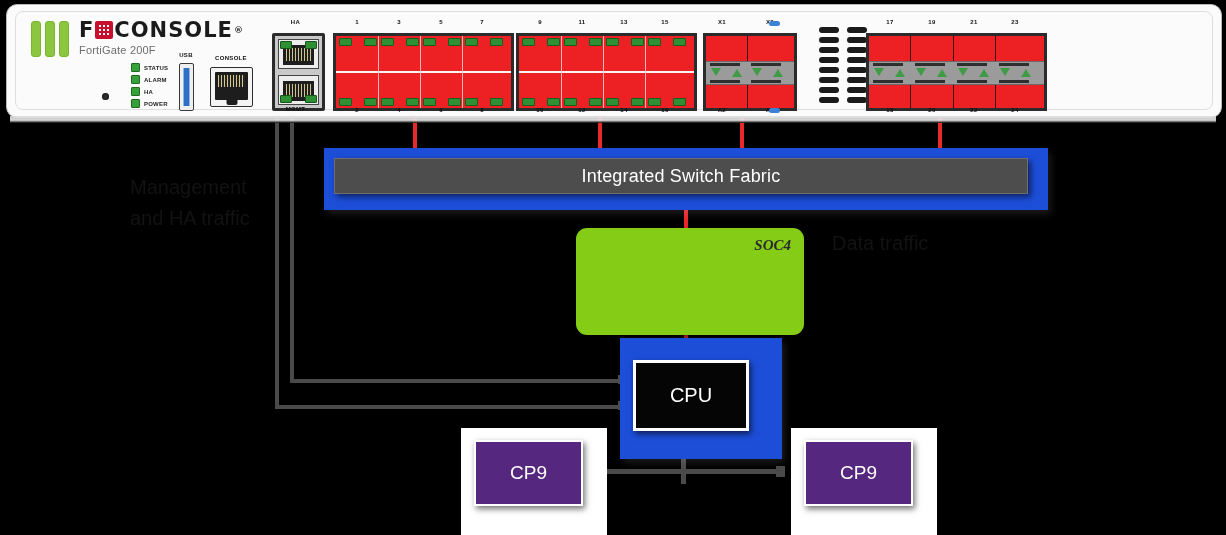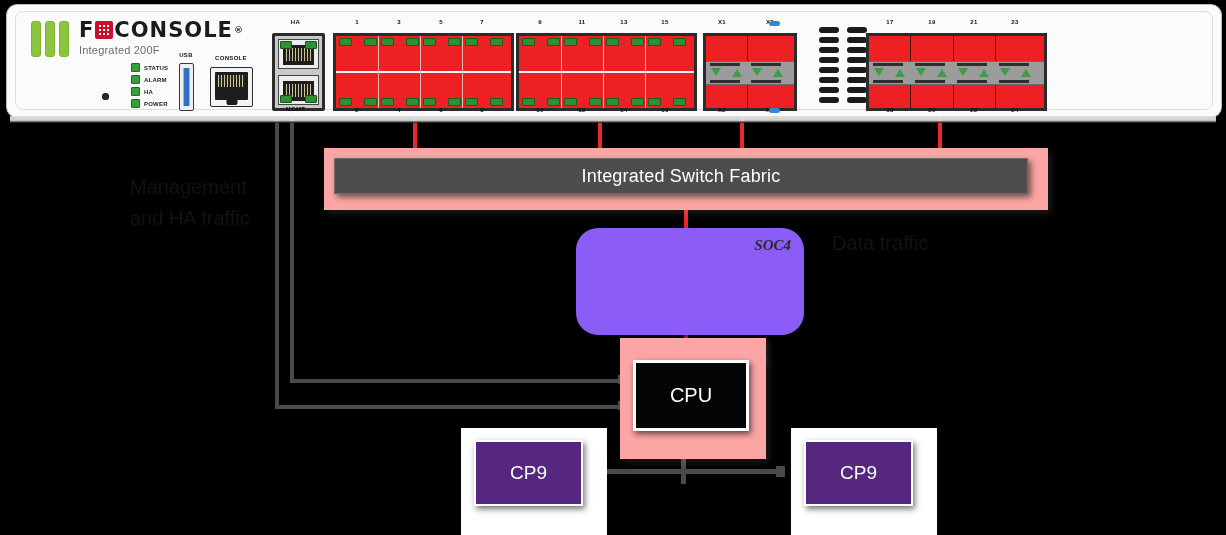--- a/index.html
+++ b/index.html
@@ -104,39 +104,39 @@
 
   
   .vents{position:absolute;left:812px;top:22px;display:grid;
        grid-template-columns:20px 20px;gap:4px 8px;}
   .vents i{display:block;width:20px;height:6px;background:#1a1a1a;border-radius:3px;}
 
   
   .redline{position:absolute;width:4px;background:#e8292c;}
   .grayline{position:absolute;background:#4a4a4a;}
 
-  .card{position:absolute;background:#fca5a5;box-shadow:3px 4px 7px rgba(255,255,255,.10);}
+  .card{position:absolute;background:#1d4ed8;box-shadow:3px 4px 7px rgba(255,255,255,.10);}
 
   .isf-card{left:324px;top:148px;width:724px;height:62px;}
   .isf{position:absolute;left:10px;top:10px;width:692px;height:34px;
        background:#4d4d4d;border:1px solid #6e6e6e;color:#fff;
        display:flex;align-items:center;justify-content:center;
        font-size:18px;letter-spacing:.2px;
        box-shadow:3px 3px 6px rgba(0,0,0,.55);}
 
   .soc{position:absolute;left:576px;top:228px;width:228px;height:107px;
-       background:#8b5cf6;border-radius:22px;box-shadow:3px 4px 8px rgba(0,0,0,.5);}
+       background:#84cc16;border-radius:11px;box-shadow:3px 4px 8px rgba(0,0,0,.5);}
   .soc-lbl{position:absolute;right:13px;top:9px;font-size:15px;font-style:italic;
        color:#2b2b2b;font-family:"Liberation Serif", serif;font-weight:bold;}
   .np6{position:absolute;left:55px;top:18px;width:108px;height:71px;
        background:#ed2024;border:3px solid #fff;color:#fff;
        display:flex;align-items:center;justify-content:center;font-size:19px;
        box-shadow:2px 3px 6px rgba(0,0,0,.45);}
 
-  .cpu-card{left:620px;top:338px;width:146px;height:121px;}
+  .cpu-card{left:620px;top:338px;width:162px;height:121px;}
   .cpu{position:absolute;left:13px;top:22px;width:110px;height:65px;
        background:#050505;border:3px solid #fff;color:#fff;
        display:flex;align-items:center;justify-content:center;font-size:20px;
        box-shadow:2px 3px 6px rgba(0,0,0,.6);}
 
   .cp-card{position:absolute;background:#fff;width:146px;height:108px;}
   .cp9{position:absolute;left:13px;top:12px;width:105px;height:62px;
        background:#56277e;border:2px solid #fff;color:#fff;
        display:flex;align-items:center;justify-content:center;font-size:19px;
        box-shadow:2px 3px 6px rgba(0,0,0,.55);}
@@ -204,21 +204,21 @@
           <i></i>
           <i></i>
       </div>
       <div class="brandtxt">
         <div class="fortinet">
           <span>F</span>
             <span class="oglyph"></span>
             <span>CONSOLE</span>
             <span class="reg">®</span>
         </div>
-        <div class="model">Integrated 200F</div>
+        <div class="model">FortiGate 200F</div>
       </div>
     </div>
 
     <div class="pinhole"></div>
 
     <div class="leds">
       <div class="led">
         <b></b>
         <span>STATUS</span>
       </div>

